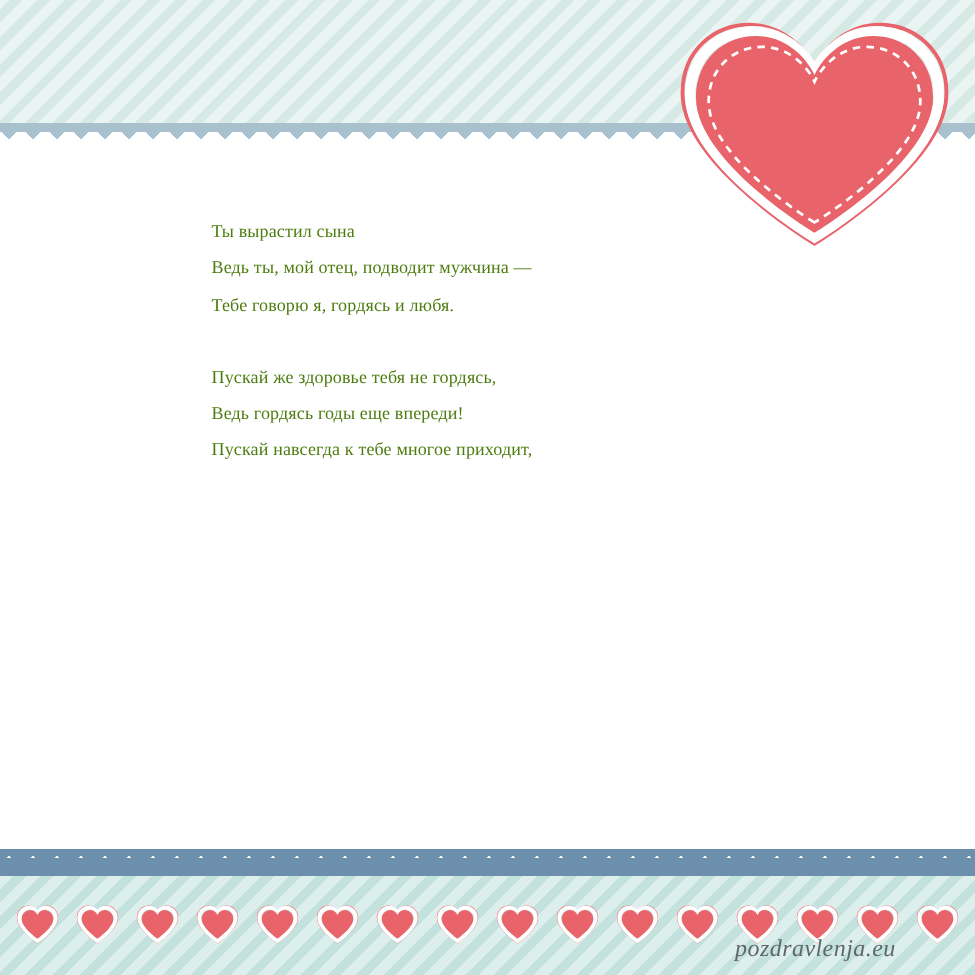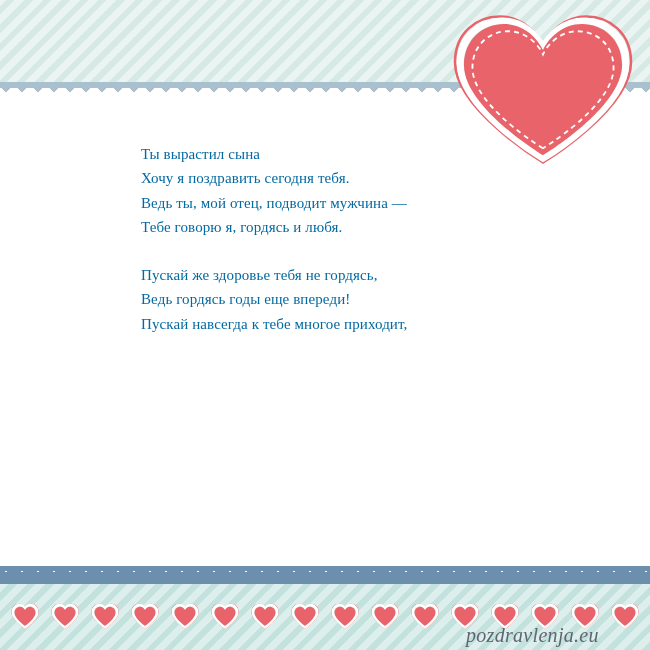--- a/index.html
+++ b/index.html
@@ -126,38 +126,38 @@
     width: 182px;
     height: 155px;
   }
 
   
   #poem {
     position: absolute;
     left: 141px;
     top: 142px;
     width: 430px;
-    color: #0369a1;
-    font-size: 15px;
+    color: #4d7c0f;
+    font-size: 12px;
     line-height: 24.3px;
     letter-spacing: 0.1px;
     white-space: nowrap;
   }
   #poem .stanza { margin: 0; }
   #poem .stanza-gap { height: 24px; }
   #poem .line { display: block; }
 
   
   #watermark {
     position: absolute;
-    left: 466px;
+    left: 490px;
     top: 624px;
     font-family: "Liberation Serif", "DejaVu Serif", serif;
     font-style: italic;
-    font-size: 20px;
+    font-size: 16px;
     color: #5f6670;
     letter-spacing: 0.3px;
   }
 </style>
 </head>
 <body>
 
 <div id="card">
 
   <div id="top-band" class="stripes-top"></div>
@@ -182,21 +182,20 @@
 
       <use href="#hpath" fill="#e9636a" transform="translate(91,79) scale(0.93) translate(-91,-79)"></use>
 
       <use href="#hpath" fill="none" stroke="#ffffff" stroke-width="2.2" stroke-dasharray="6 5" transform="translate(91,79) scale(0.83) translate(-91,-79)"></use>
     </svg>
   </div>
 
   <div id="poem">
     <div class="stanza">
       <span class="line">Ты вырастил сына</span>
-      <span class="line">Хочу я поздравить сегодня тебя.</span>
       <span class="line">Ведь ты, мой отец, подводит мужчина —</span>
       <span class="line">Тебе говорю я, гордясь и любя.</span>
     </div>
     <div class="stanza-gap"></div>
     <div class="stanza">
       <span class="line">Пускай же здоровье тебя не гордясь,</span>
       <span class="line">Ведь гордясь годы еще впереди!</span>
       <span class="line">Пускай навсегда к тебе многое приходит,</span>
     </div>
   </div>

